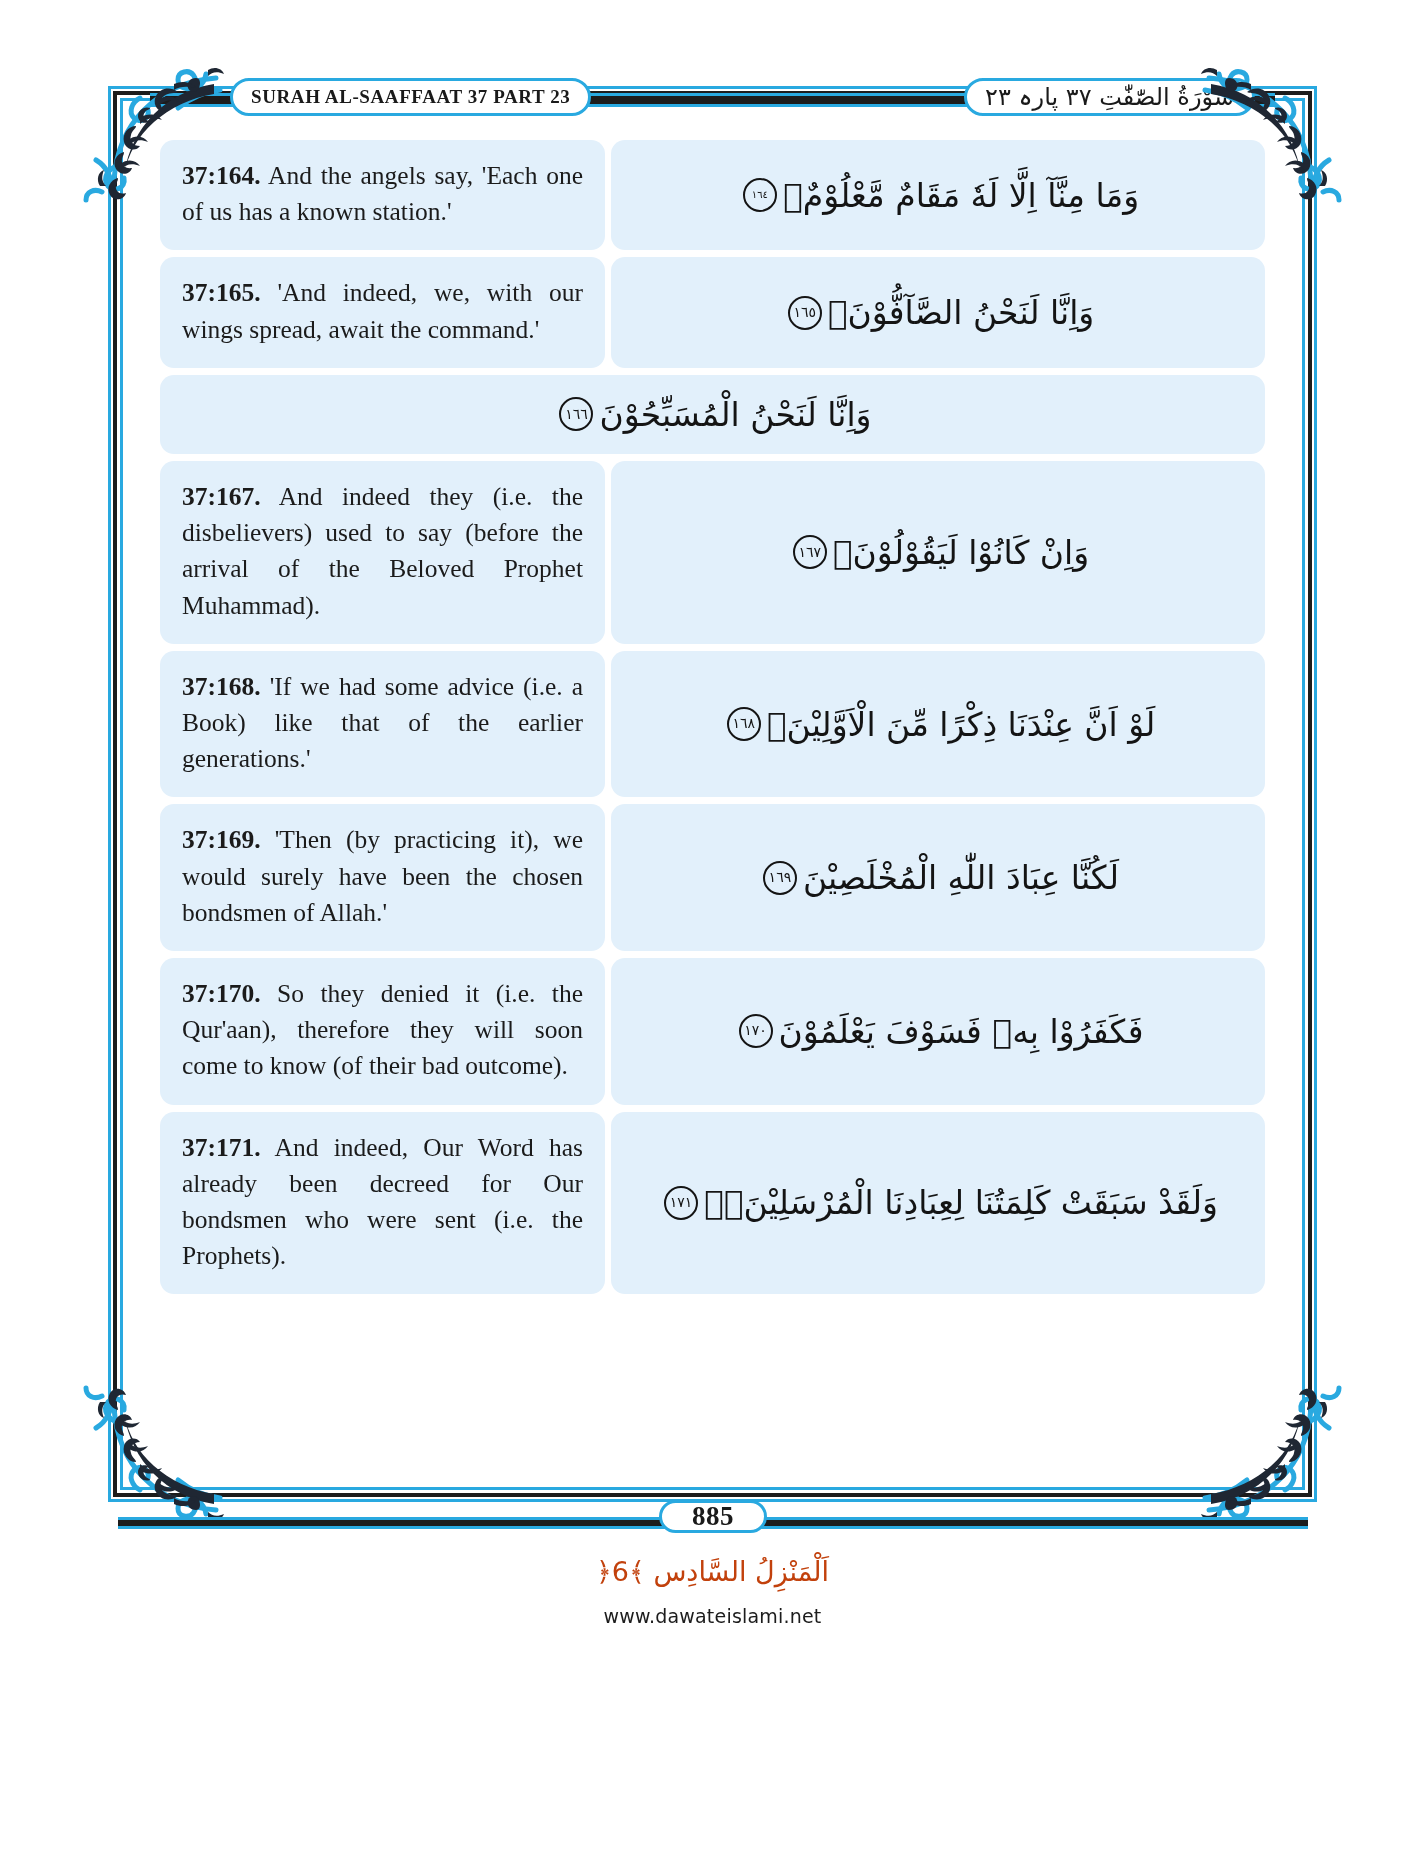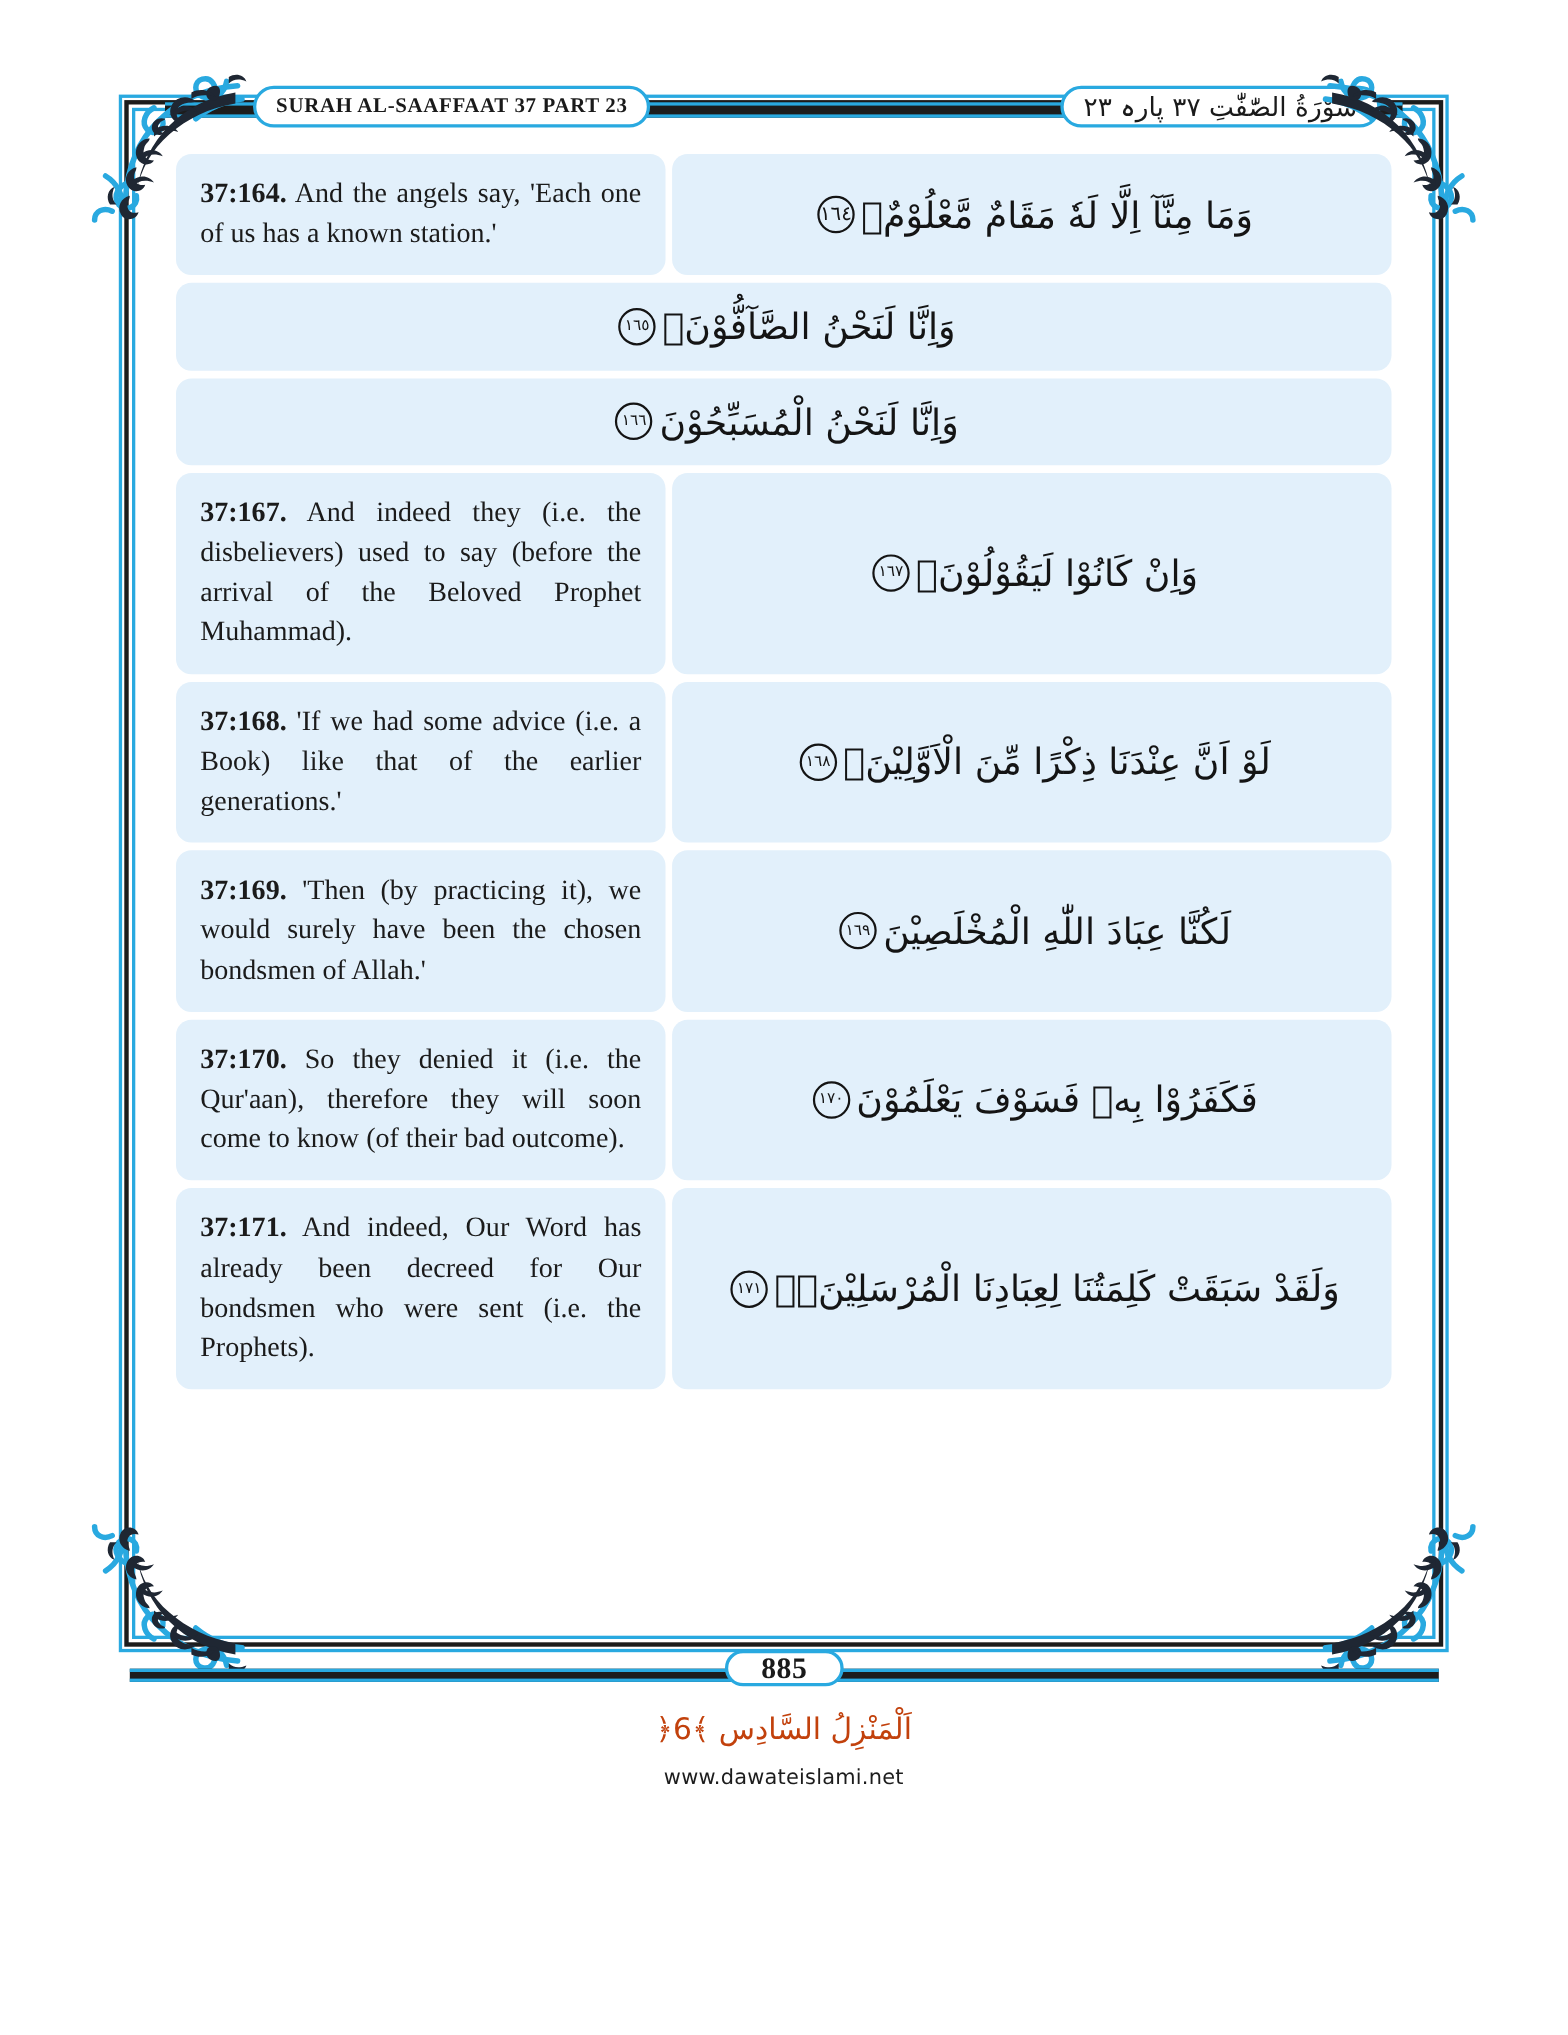--- a/index.html
+++ b/index.html
@@ -350,24 +350,25 @@
       <path d="M22 130 C18 124 20 116 26 114 C23 121 24 126 28 130 Z"></path>
     </g>
   </svg>
 </div>
 
 <div class="verse-table" id="verse-table">
     <div class="verse-row">
       <div class="cell cell-en"><span class="vnum">37:164.</span> <span>And the angels say, 'Each one of us has a known station.'</span></div>
       <div class="cell cell-ar">
         <span>وَمَا مِنَّآ اِلَّا لَهٗ مَقَامٌ مَّعْلُوْمٌۙ</span>
-        <span class="ayah-marker" style="display: inline-flex; align-items: center; justify-content: center; width: 30px; height: 30px; border: 2px solid rgb(20, 20, 20); border-radius: 50%; font-size: 18px; margin: 0px 6px; vertical-align: middle; flex: 0 0 auto;">١٦٤</span>
-      </div>
-    </div>
-    <div class="verse-row">
+        <span class="ayah-marker" style="display: inline-flex; align-items: center; justify-content: center; width: 30px; height: 30px; border: 2px solid rgb(20, 20, 20); border-radius: 50%; font-size: 10px; margin: 0px 6px; vertical-align: middle; flex: 0 0 auto;">١٦٤</span>
+      </div>
+    </div>
+    <div class="verse-row">
+      <div class="cell cell-en"><span class="vnum">37:165.</span> <span>'And indeed, we, with our wings spread, await the command.'</span></div>
       <div class="cell cell-ar">
         <span>وَاِنَّا لَنَحْنُ الصَّآفُّوْنَۚ</span>
         <span class="ayah-marker" style="display: inline-flex; align-items: center; justify-content: center; width: 30px; height: 30px; border: 2px solid rgb(20, 20, 20); border-radius: 50%; font-size: 14px; margin: 0px 6px; vertical-align: middle; flex: 0 0 auto;">١٦٥</span>
       </div>
     </div>
     <div class="verse-row">
       <div class="cell cell-ar">
         <span>وَاِنَّا لَنَحْنُ الْمُسَبِّحُوْنَ</span>
         <span class="ayah-marker" style="display: inline-flex; align-items: center; justify-content: center; width: 30px; height: 30px; border: 2px solid rgb(20, 20, 20); border-radius: 50%; font-size: 14px; margin: 0px 6px; vertical-align: middle; flex: 0 0 auto;">١٦٦</span>
       </div>

